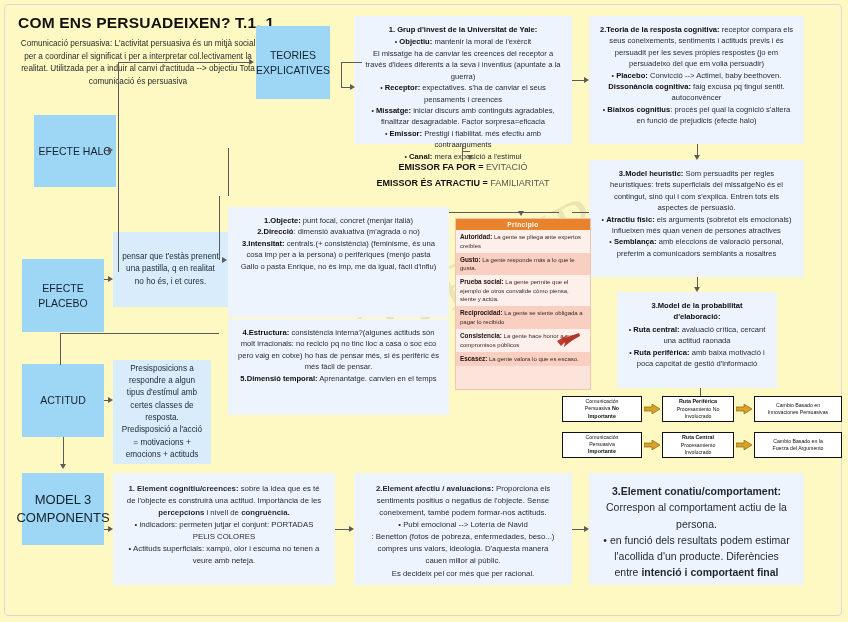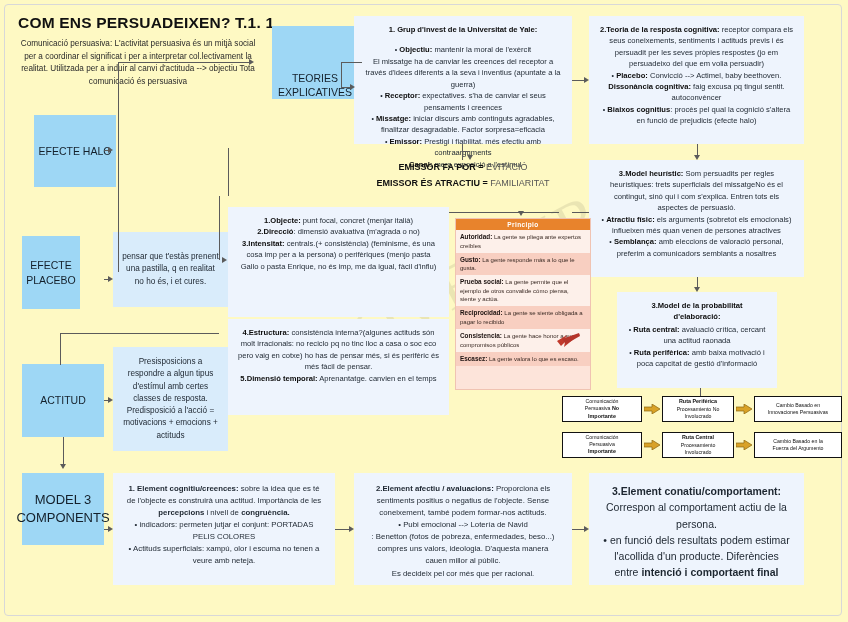--- a/index.html
+++ b/index.html
@@ -65,51 +65,51 @@
 <body>
 
 <div id="page">
   <div id="frame"></div>
 
   <div class="wm">LOVECHRIS</div>
 
   <div class="title">COM ENS PERSUADEIXEN? T.1. 1</div>
   <div class="intro">Comunicació persuasiva: L'activitat persuasiva és un mitjà social per a coordinar el significat i per a interpretar col.lectivament la realitat. Utilitzada per a induir al canvi d'actituda --&gt; objectiu Tota comunicació és persuasiva</div>
 
-  <div class="blue" style="left:272px;top:26px;width:86px;height:73px;align-items:flex-end;">
+  <div class="blue" style="left:256px;top:26px;width:74px;height:73px;">
     <span>TEORIES EXPLICATIVES</span>
   </div>
 
   <div class="blue" style="left:22px;top:115px;width:82px;height:72px;margin-left:12px;">
     <span>EFECTE HALO</span>
   </div>
 
-  <div class="blue" style="left:22px;top:236px;width:58px;height:73px;">
+  <div class="blue" style="left:22px;top:259px;width:82px;height:73px;">
     <span>EFECTE PLACEBO</span>
   </div>
 
   <div class="blue" style="left:22px;top:364px;width:82px;height:73px;">
     <span>ACTITUD</span>
   </div>
 
   <div class="blue sm" style="left:22px;top:473px;width:82px;height:72px;">
     <span>MODEL 3 COMPONENTS</span>
   </div>
 
 
   <div class="lbox" style="left:113px;top:232px;width:115px;height:75px;">
     <span>pensar que t'estàs prenent una pastilla, q en realitat no ho és, i et cures.</span>
   </div>
 
-  <div class="lbox" style="left:113px;top:347px;width:115px;height:104px;">
+  <div class="lbox" style="left:113px;top:360px;width:98px;height:104px;">
     <span>Presisposicions a respondre a algun tipus d'estímul amb certes classes de resposta. Predisposició a l'acció = motivacions + emocions + actituds</span>
   </div>
 
   <div class="pbox" style="left:354px;top:16px;width:218px;height:128px;">
-    <div style="margin-bottom:9px;">
+    <div style="margin-bottom:1px;">
       <b>1.</b><b style="margin-left:2px;">Grup d'invest de la Universitat de Yale:</b>
     </div>
     <div id="t1-lines">
         <div><span style="font-size:7px">•</span> <b>Objectiu:</b><span> mantenir la moral de l'exèrcit</span></div>
         <div><span>El missatge ha de canviar les creences del receptor a través d'idees diferents a la seva i inventius (apuntate a la guerra)</span></div>
         <div><span style="font-size:7px">•</span> <b>Receptor:</b><span> expectatives. s'ha de canviar el seus pensaments i creences</span></div>
         <div><span style="font-size:7px">•</span> <b>Missatge:</b><span> iniciar discurs amb continguts agradables, finalitzar desagradable. Factor sorpresa=eficacia</span></div>
         <div><span style="font-size:7px">•</span> <b>Emissor:</b><span> Prestigi i fiabilitat. més efectiu amb contraarguments</span></div>
         <div><span style="font-size:7px">•</span> <b>Canal:</b><span> mera exposició a l'estímul</span></div>
       </div>

